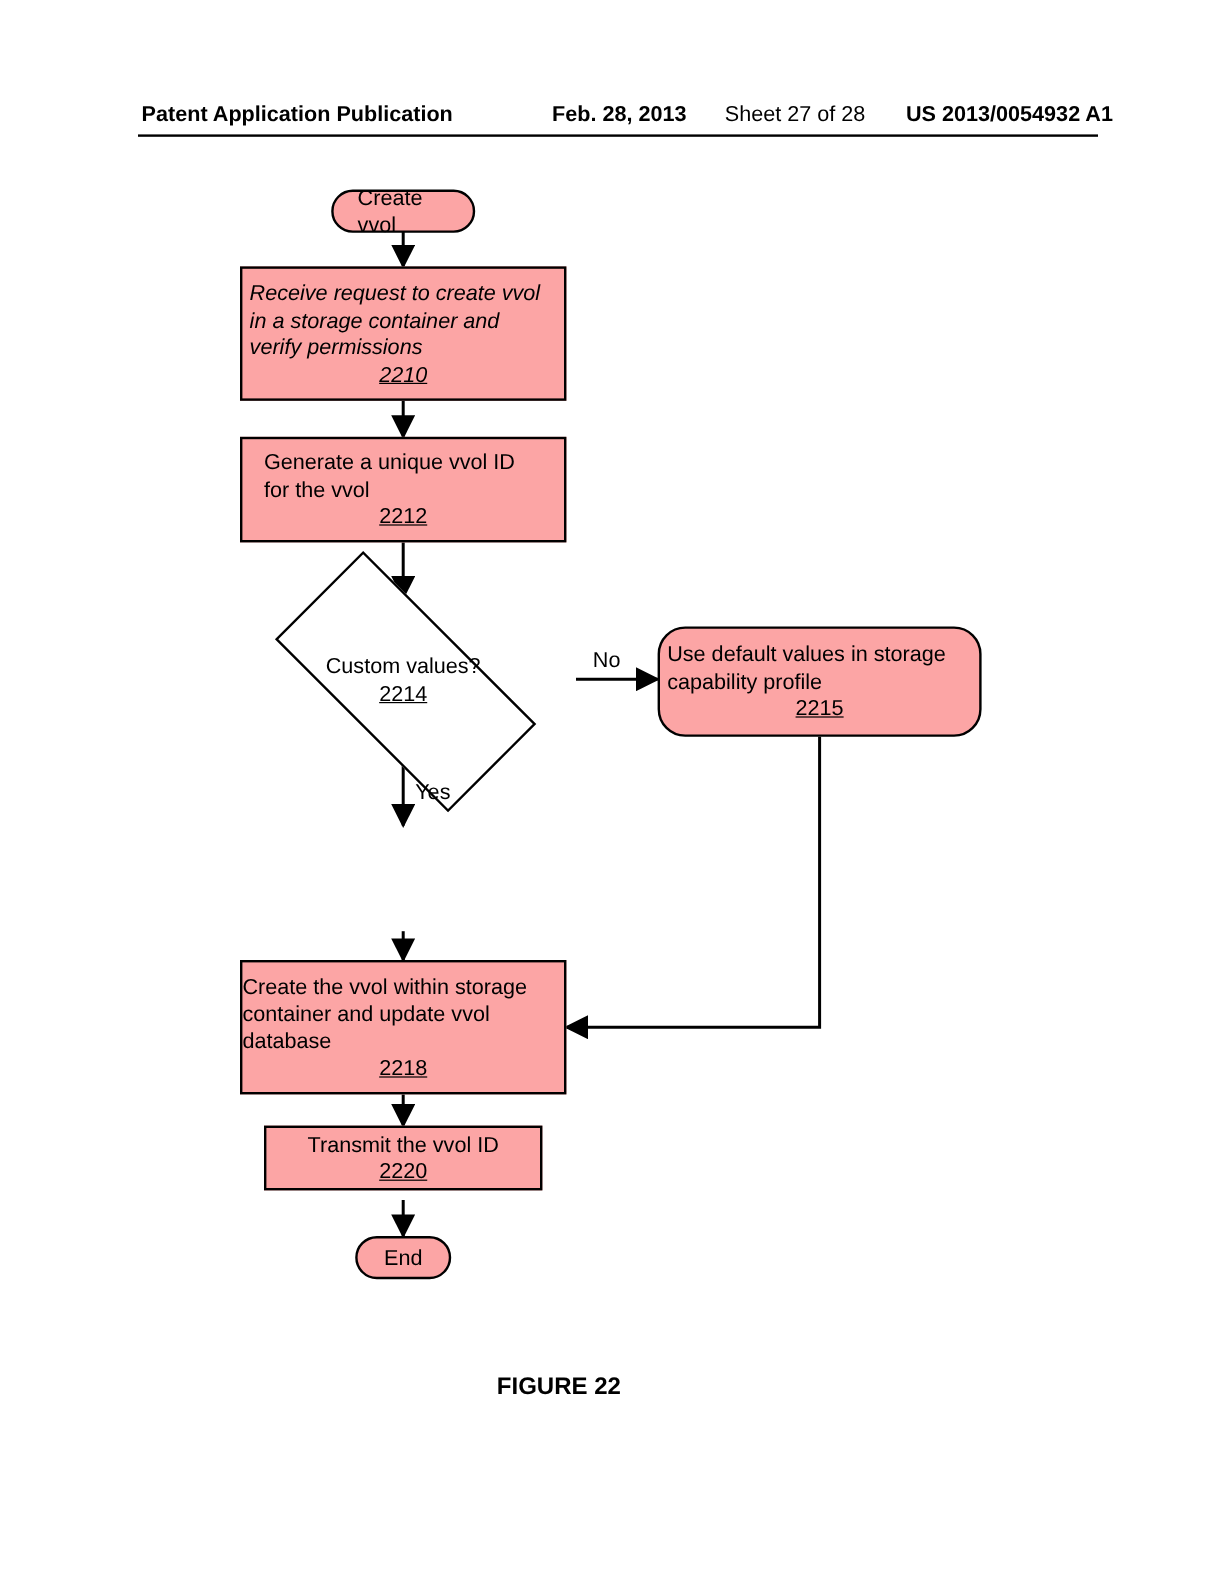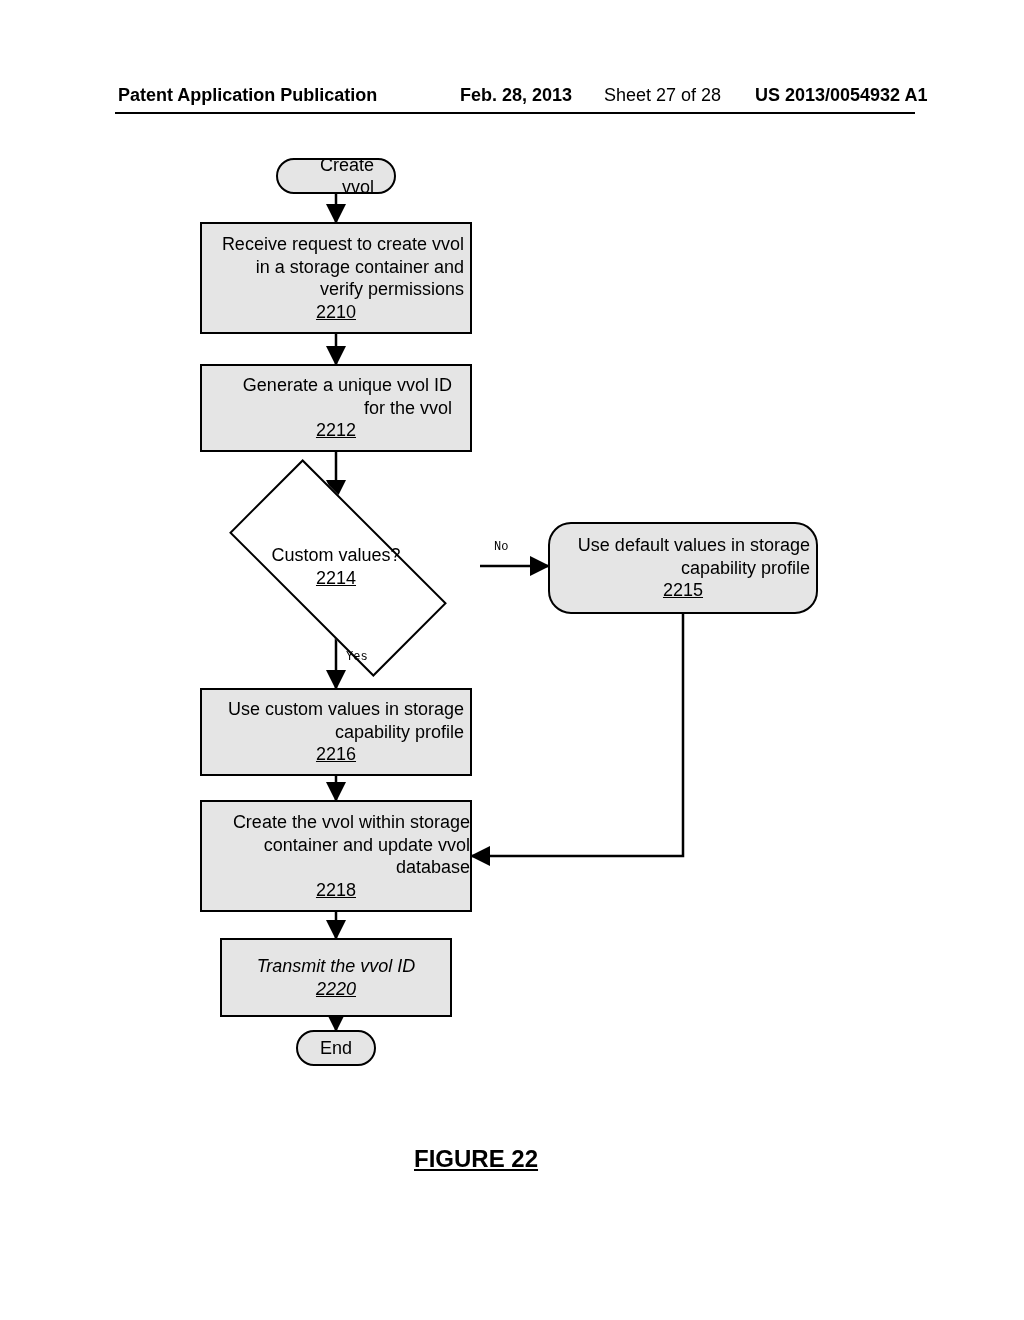--- a/index.html
+++ b/index.html
@@ -36,22 +36,22 @@
   }
   .flow {
     position: absolute;
     left: 0; top: 0;
     width: 1024px;
     height: 1320px;
   }
   .node {
     position: absolute;
     border: 2px solid #000;
-    background: #e5e5e5;
-    text-align: right;
+    background: #fca5a5;
+    text-align: left;
     display: flex;
     flex-direction: column;
     align-items: center;
     justify-content: center;
     font-size: 18px;
     line-height: 1.25;
     box-sizing: border-box;
   }
   .term { border-radius: 999px; padding: 4px 20px; }
   .ref  { text-decoration: underline; }
@@ -67,28 +67,26 @@
     transform-origin: center center;
   }
   .diamond-label {
     position: absolute;
     text-align: center;
     font-size: 18px;
     line-height: 1.25;
   }
   .edge-label {
     position: absolute;
-    font-size: 12px;
-    font-family: Liberation Mono, monospace;
+    font-size: 18px;
   }
   .figcap {
     position: absolute;
     font-weight: bold;
-    font-size: 24px;
-    text-decoration: underline;
+    font-size: 20px;
   }
   svg.arrows {
     position: absolute;
     left: 0; top: 0;
     width: 1024px;
     height: 1320px;
     pointer-events: none;
   }
 </style>
 </head>
@@ -129,21 +127,21 @@
 
       <line x1="336" y1="912" x2="336" y2="938" stroke="#000" stroke-width="2.5" marker-end="url(#ah)"></line>
 
       <line x1="336" y1="1000" x2="336" y2="1030" stroke="#000" stroke-width="2.5" marker-end="url(#ah)"></line>
     </svg>
 
     <div class="node term" style="left:276px; top:158px; width:120px; height:36px;">
       <span>Create vvol</span>
     </div>
 
-    <div class="node" style="left:200px; top:222px; width:272px; height:112px; padding:6px;">
+    <div class="node" style="left:200px; top:222px; width:272px; height:112px; padding:6px;font-style:italic;">
       <span>Receive request to create vvol in a storage container and verify permissions</span>
       <span class="ref">2210</span>
     </div>
 
     <div class="node" style="left:200px; top:364px; width:272px; height:88px; padding:18px;">
       <span>Generate a unique vvol ID for the vvol</span>
       <span class="ref">2212</span>
     </div>
 
     <div class="diamond-wrap" style="left:336px; top:566px;">
@@ -154,31 +152,27 @@
       <span class="ref">2214</span>
     </div>
     <div class="edge-label" style="left:494px; top:540px;">No</div>
     <div class="edge-label" style="left:346px; top:650px;">Yes</div>
 
     <div class="node" style="left:548px; top:522px; width:270px; height:92px; padding:6px;border-radius:23px;">
       <span>Use default values in storage capability profile</span>
       <span class="ref">2215</span>
     </div>
 
-    <div class="node" style="left:200px; top:688px; width:272px; height:88px; padding:6px;">
-      <span>Use custom values in storage capability profile</span>
-      <span class="ref">2216</span>
-    </div>
 
     <div class="node" style="left:200px; top:800px; width:272px; height:112px; padding:0;">
       <span>Create the vvol within storage container and update vvol database</span>
       <span class="ref">2218</span>
     </div>
 
-    <div class="node" style="left:220px; top:938px; width:232px; height:79px; padding:20px;font-style:italic;">
+    <div class="node" style="left:220px; top:938px; width:232px; height:54px; padding:20px;">
       <span>Transmit the vvol ID</span>
       <span class="ref">2220</span>
     </div>
 
     <div class="node term" style="left:296px; top:1030px; width:80px; height:36px;">
       <span>End</span>
     </div>
 
   </div>
 

